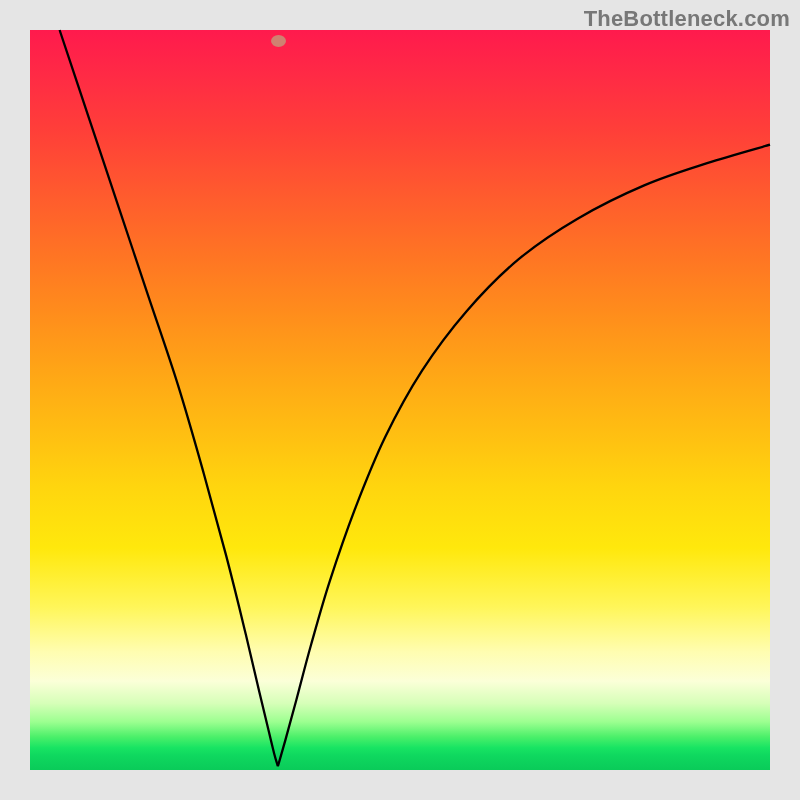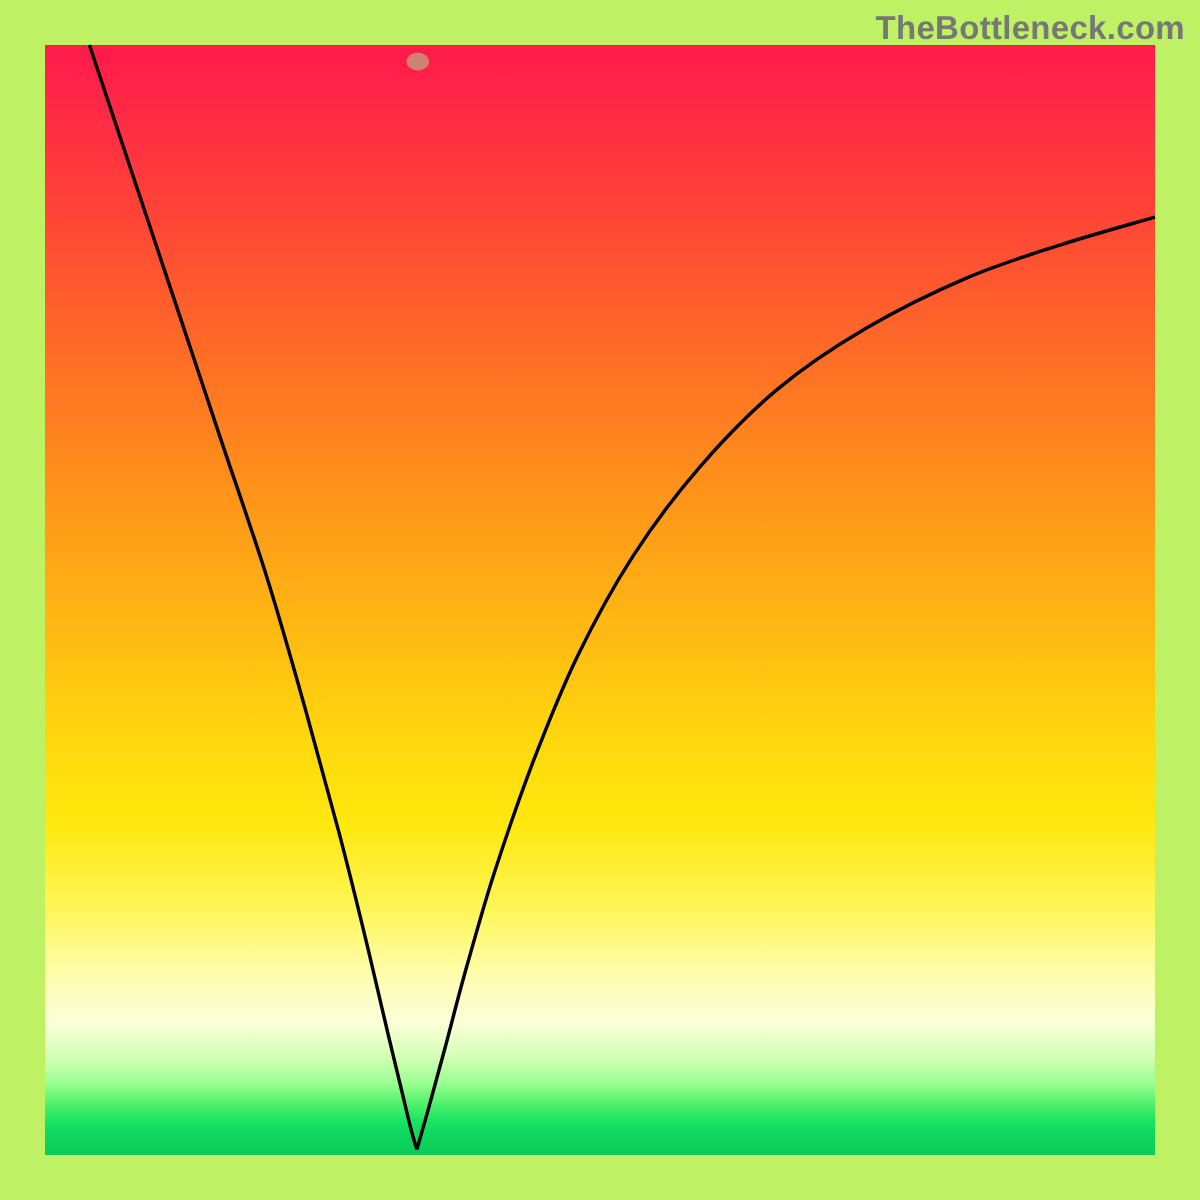--- a/index.html
+++ b/index.html
@@ -9,21 +9,21 @@
     height: 800px;
     background: #000;
     font-family: Arial, Helvetica, sans-serif;
     overflow: hidden;
   }
   .frame {
     position: absolute;
     left: 0; top: 0;
     width: 800px;
     height: 800px;
-    background: #bef264;
+    background: #e5e5e5;
   }
   .plot-area {
     position: absolute;
     left: 30px;
     top: 30px;
     width: 740px;
     height: 740px;
     
     background: linear-gradient(
       to bottom,

